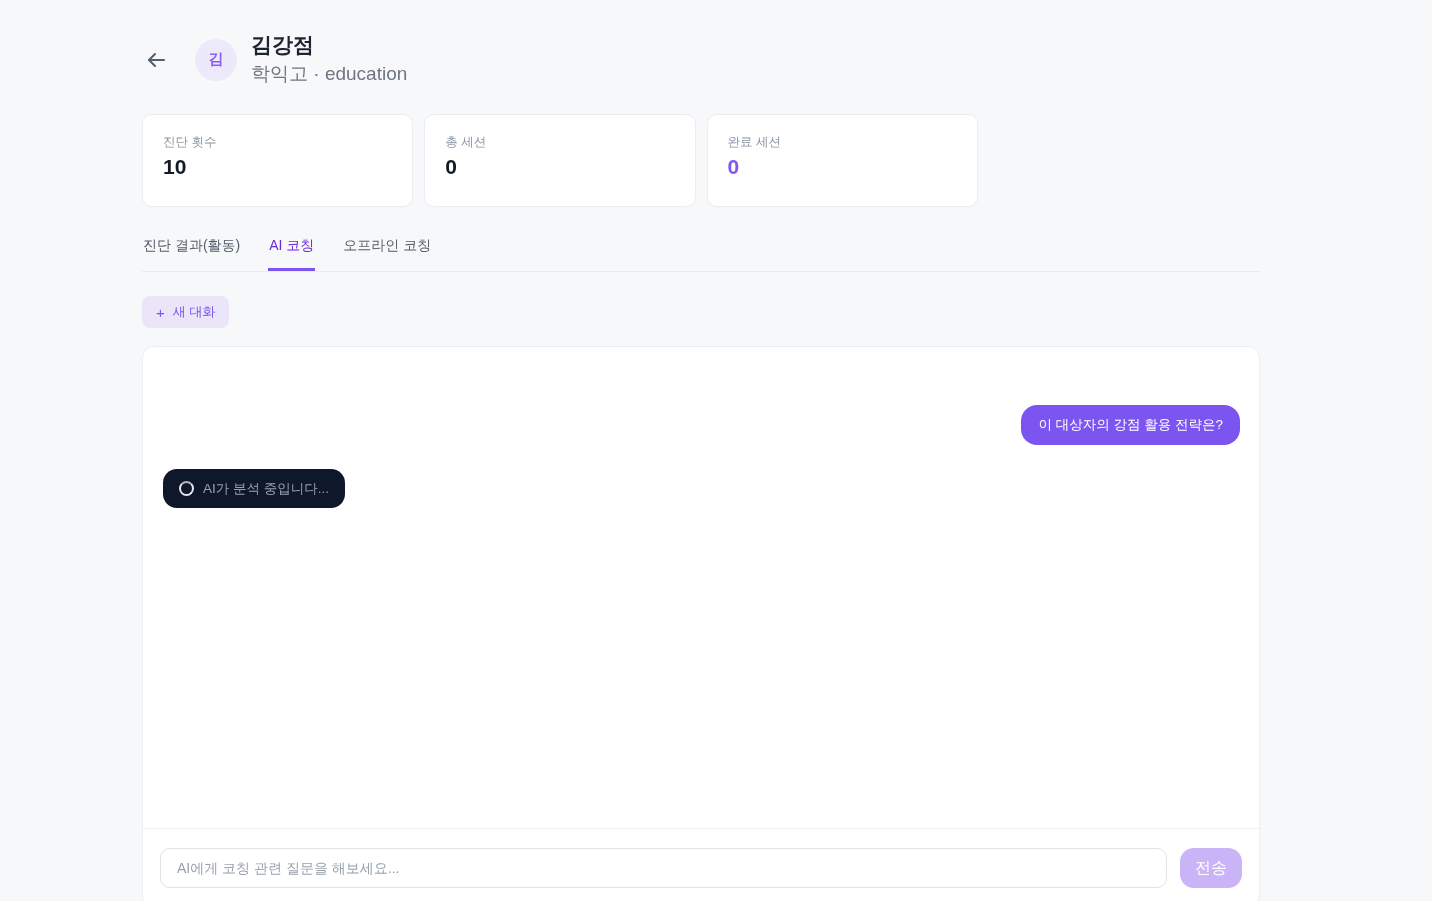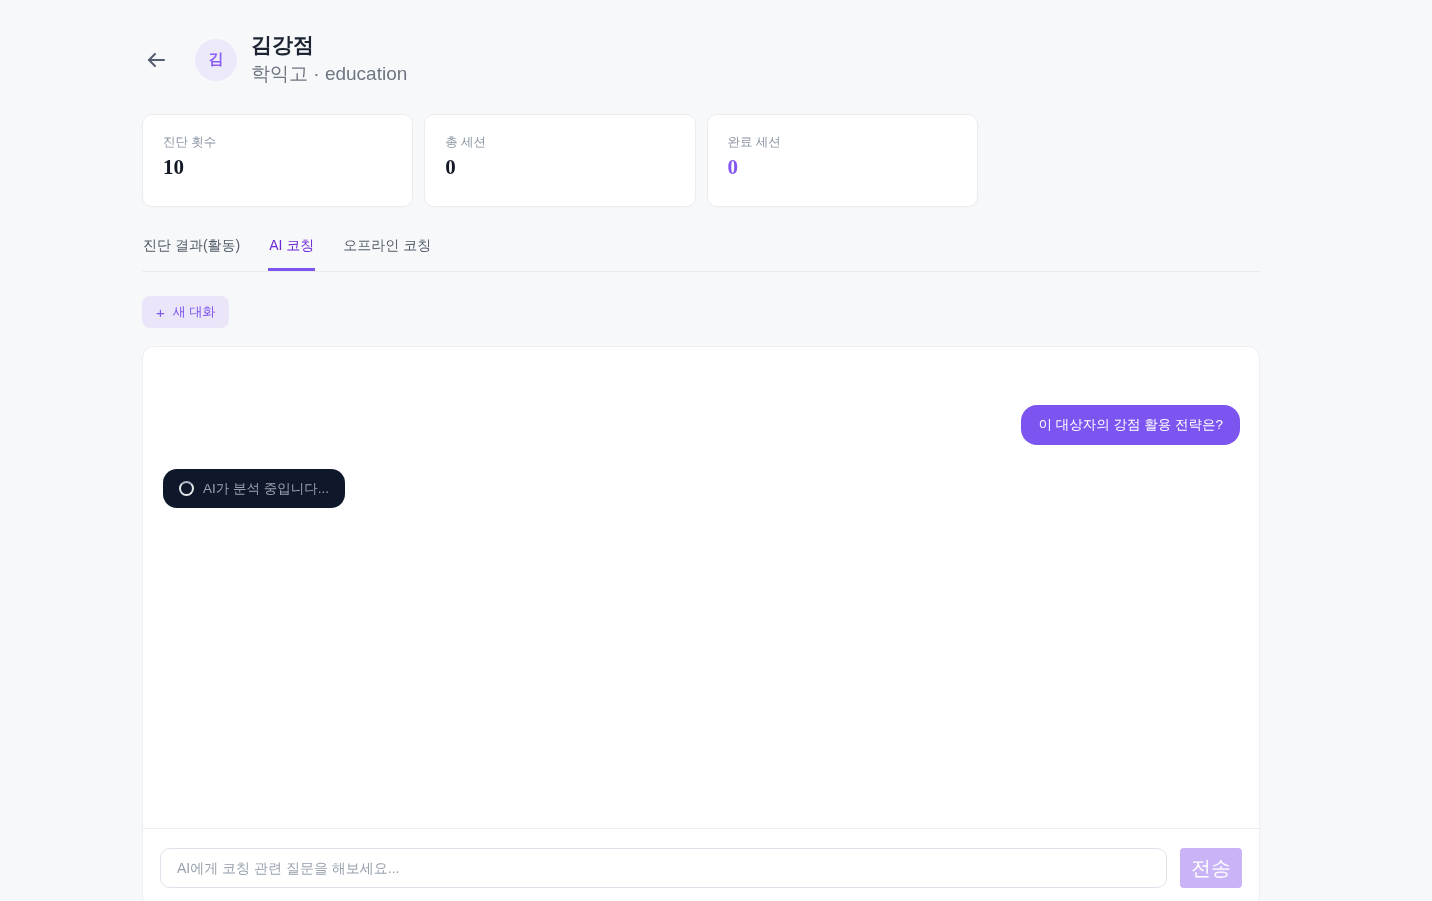--- a/index.html
+++ b/index.html
@@ -24,21 +24,21 @@
     display: flex; align-items: center; justify-content: center;
     font-size: 15px; font-weight: 700; margin-right: 14px;
   }
   .name-block { display: flex; flex-direction: column; }
   .profile-title { font-size: 21px; font-weight: 700; color: #1b2430; line-height: 1.2; }
   .profile-subtitle { font-size: 19px; color: #6e7681; margin-top: 4px; }
 
   
   .stats-row {
     display: grid; grid-template-columns: repeat(4, 1fr);
-    gap: 11px; margin-top: 27px; font-family: Liberation Serif, serif;
+    gap: 11px; margin-top: 27px;
   }
   .stat-card {
     background: #ffffff; border: 1px solid #ecedf1; border-radius: 10px;
     height: 93px; padding: 19px 20px;
     box-shadow: 0 1px 2px rgba(16,24,40,0.02);
   }
   .stat-label { font-size: 12.5px; color: #8a94a2; }
   .stat-value { font-size: 21px; font-weight: 700; color: #131a26; margin-top: 4px; }
   .stat-value.highlight { color: #8456f2; }
 
@@ -96,22 +96,22 @@
     border-top: 1px solid #eceef2;
     display: flex; gap: 13px; padding: 19px 17px;
   }
   .chat-input {
     flex: 1; height: 40px; border: 1px solid #dfe3e9; border-radius: 10px;
     padding: 0 16px; font-size: 14px; color: #333c48; outline: none;
     font-family: inherit; background: #ffffff;
   }
   .chat-input::placeholder { color: #98a1ad; }
   .send-btn {
-    width: 62px; height: 40px; border: none; border-radius: 4px;
-    background: #c8b4f6; color: #ffffff; font-size: 20px;
+    width: 62px; height: 40px; border: none; border-radius: 14px;
+    background: #c8b4f6; color: #ffffff; font-size: 16px;
     font-family: inherit; cursor: not-allowed;
   }
 </style>
 </head>
 <body>
 
 <div class="container">
 
   <div class="profile-header">
     <button class="back-btn">

